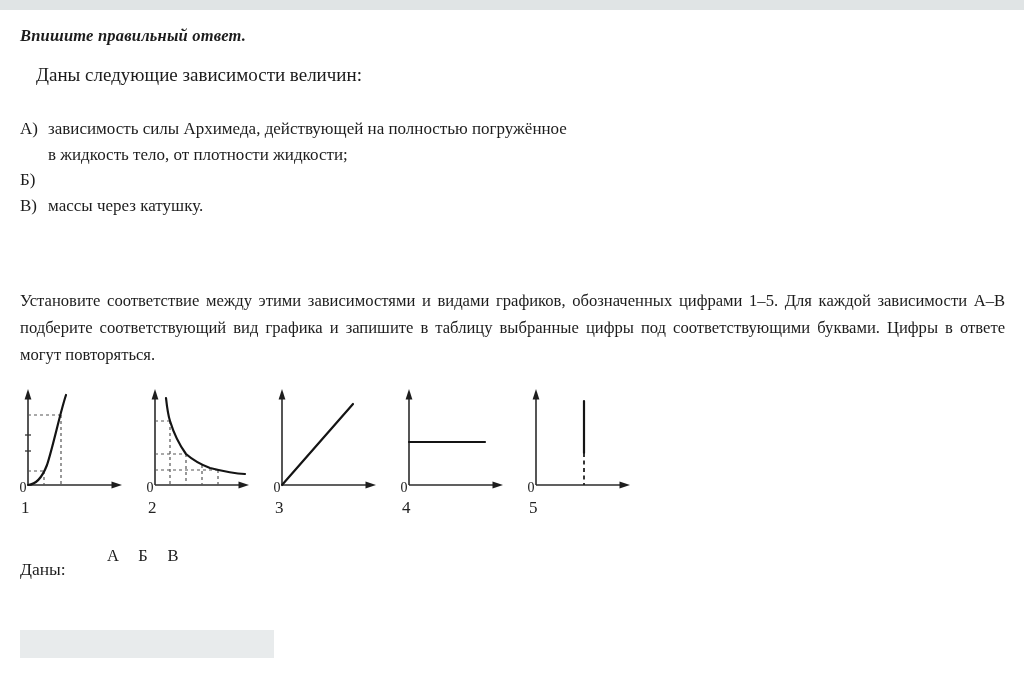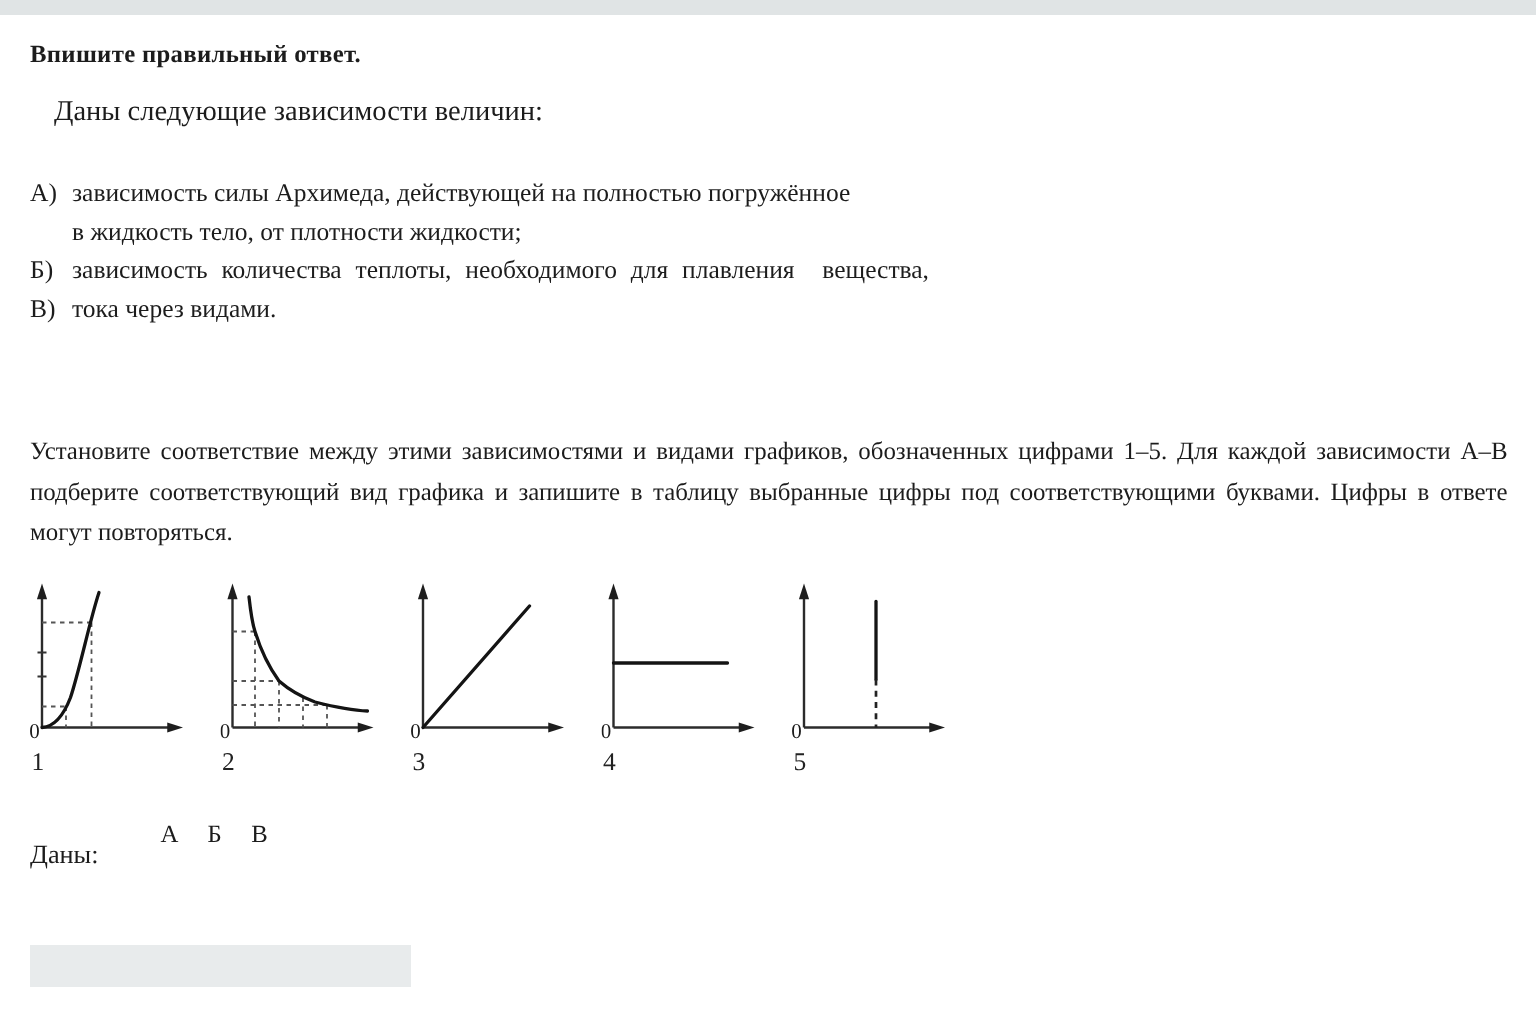--- a/index.html
+++ b/index.html
@@ -7,21 +7,21 @@
   body { font-family: "Liberation Serif", "DejaVu Serif", serif; color: #1c1c1c; }
 
   .topbar {
     position: absolute; left: 0; top: 0; width: 1024px; height: 10px;
     background: #e0e4e5;
   }
   .page { position: relative; width: 1024px; height: 687px; }
 
   .title {
     position: absolute; left: 20px; top: 26px;
-    font-size: 16.5px; font-weight: bold; letter-spacing: .2px;
+    font-size: 16.5px; font-weight: bold; letter-spacing: .2px; font-style: italic;
   }
   .intro {
     position: absolute; left: 36px; top: 64px;
     font-size: 19px;
     text-align: center;
   }
 
   .dep-list { position: absolute; left: 20px; top: 116px; width: 624px; }
   .dep-item { display: flex; }
   .dep-marker { flex: none; width: 28px; font-size: 17px; line-height: 25.5px; }
@@ -83,28 +83,27 @@
       <span class="dep-marker">А)</span>
       <div class="dep-lines">
         <div class="dep-line">зависимость силы Архимеда, действующей на полностью погружённое</div>
         <div class="dep-line">в жидкость тело, от плотности жидкости;</div>
       </div>
     </div>
 
     <div class="dep-item">
       <span class="dep-marker">Б)</span>
       <div class="dep-lines">
-        <div class="dep-line stretch-b">зависимость количества теплоты, необходимого для плавления  вещества,</div>
       </div>
     </div>
 
     <div class="dep-item">
       <span class="dep-marker">В)</span>
       <div class="dep-lines">
-        <div class="dep-line">тока через видами.</div>
+        <div class="dep-line">массы через катушку.</div>
       </div>
     </div>
 
   </div>
 
   <p class="instruction">Установите соответствие между этими зависимостями и видами графиков, обозначенных цифрами 1–5. Для каждой зависимости А–В подберите соответствующий вид графика и запишите в таблицу выбранные цифры под соответствующими буквами. Цифры в ответе могут повторяться.</p>
 
   <div class="graphs-row">
 
     <figure class="graph-cell">

